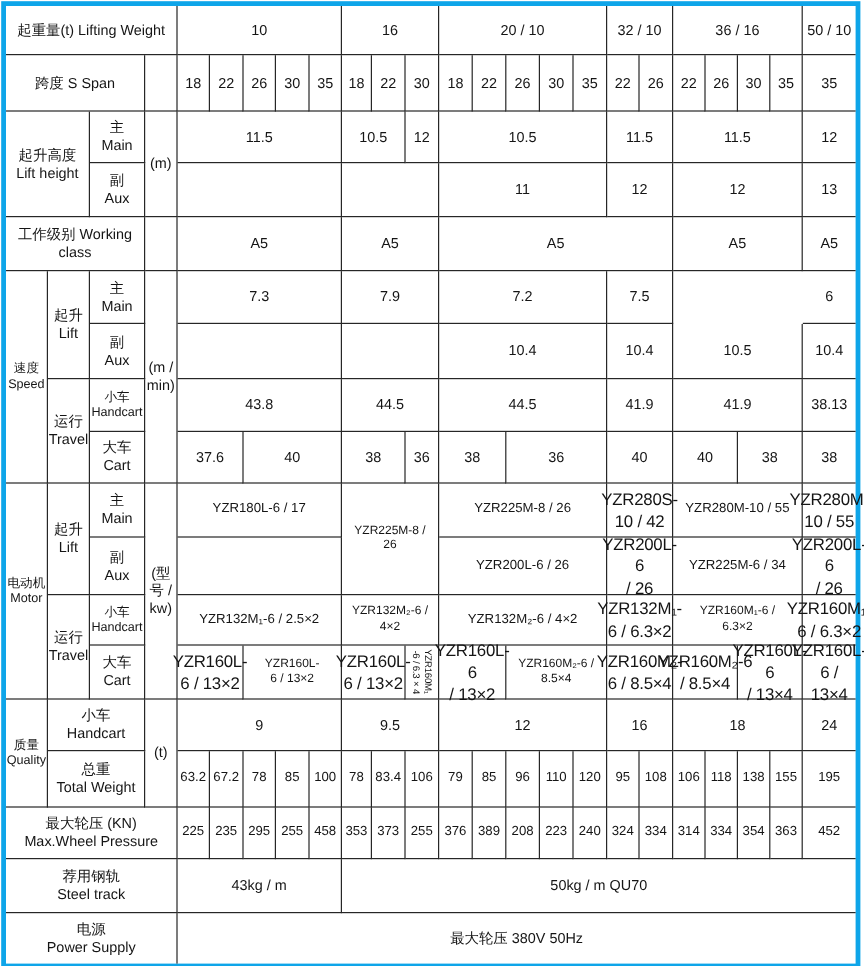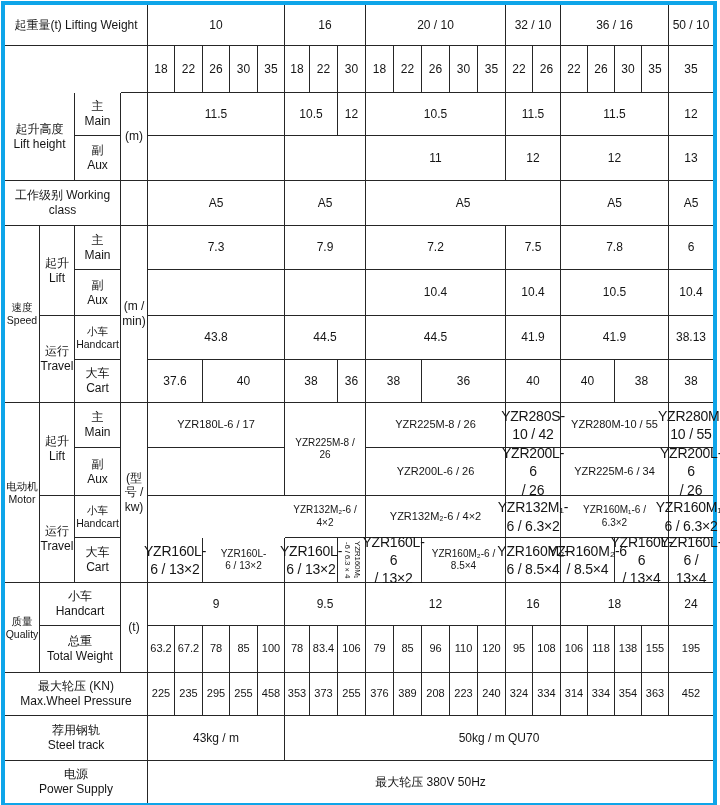--- a/index.html
+++ b/index.html
@@ -34,20 +34,21 @@
 <div class="spec-table">
 
   <div class="c" style="grid-area:1/1/2/5">起重量(t) Lifting Weight</div>
   <div class="c" style="grid-area:1/5/2/10">10</div>
   <div class="c" style="grid-area:1/10/2/13">16</div>
   <div class="c" style="grid-area:1/13/2/18">20 / 10</div>
   <div class="c" style="grid-area:1/18/2/20">32 / 10</div>
   <div class="c" style="grid-area:1/20/2/24">36 / 16</div>
   <div class="c er" style="grid-area:1/24/2/25">50 / 10</div>
 
+  <div class="c" style="grid-area:2/1/3/4">跨度 S  Span</div>
   <div class="c" style="grid-area:2/4/3/5"></div>
   <div class="c" style="grid-area:2/5/3/6">18</div>
   <div class="c" style="grid-area:2/6/3/7">22</div>
   <div class="c" style="grid-area:2/7/3/8">26</div>
   <div class="c" style="grid-area:2/8/3/9">30</div>
   <div class="c" style="grid-area:2/9/3/10">35</div>
   <div class="c" style="grid-area:2/10/3/11">18</div>
   <div class="c" style="grid-area:2/11/3/12">22</div>
   <div class="c" style="grid-area:2/12/3/13">30</div>
   <div class="c" style="grid-area:2/13/3/14">18</div>
@@ -98,21 +99,20 @@
   <div class="c" style="grid-area:6/2/8/3">起升
 Lift</div>
   <div class="c" style="grid-area:6/3/7/4">主
 Main</div>
   <div class="c" style="grid-area:6/4/10/5">(m /
 min)</div>
   <div class="c" style="grid-area:6/5/7/10">7.3</div>
   <div class="c" style="grid-area:6/10/7/13">7.9</div>
   <div class="c" style="grid-area:6/13/7/18">7.2</div>
   <div class="c" style="grid-area:6/18/7/20">7.5</div>
-  <div class="c" style="grid-area:6/20/7/24">7.8</div>
   <div class="c er" style="grid-area:6/24/7/25">6</div>
   <div class="c" style="grid-area:7/3/8/4">副
 Aux</div>
   <div class="c" style="grid-area:7/5/8/10"></div>
   <div class="c" style="grid-area:7/10/8/13"></div>
   <div class="c" style="grid-area:7/13/8/18">10.4</div>
   <div class="c" style="grid-area:7/18/8/20">10.4</div>
   <div class="c" style="grid-area:7/20/8/24">10.5</div>
   <div class="c er" style="grid-area:7/24/8/25">10.4</div>
   <div class="c" style="grid-area:8/2/10/3">运行
@@ -162,20 +162,21 @@
   <div class="c f11" style="grid-area:11/13/12/18">YZR200L-6 / 26</div>
   <div class="c f9" style="grid-area:11/18/12/20">YZR200L-6
 / 26</div>
   <div class="c f11" style="grid-area:11/20/12/24">YZR225M-6 / 34</div>
   <div class="c f9 er" style="grid-area:11/24/12/25">YZR200L-6
 / 26</div>
   <div class="c" style="grid-area:12/2/14/3">运行
 Travel</div>
   <div class="c lab1" style="grid-area:12/3/13/4">小车
 Handcart</div>
+  <div class="c f11" style="grid-area:12/5/13/10">YZR132M₁-6 / 2.5×2</div>
   <div class="c f10" style="grid-area:12/10/13/13">YZR132M₂-6 /
 4×2</div>
   <div class="c f11" style="grid-area:12/13/13/18">YZR132M₂-6 / 4×2</div>
   <div class="c f9" style="grid-area:12/18/13/20">YZR132M₁-
 6 / 6.3×2</div>
   <div class="c f10" style="grid-area:12/20/13/24">YZR160M₁-6 /
 6.3×2</div>
   <div class="c f9 er" style="grid-area:12/24/13/25">YZR160M₁-
 6 / 6.3×2</div>
   <div class="c" style="grid-area:13/3/14/4">大车

